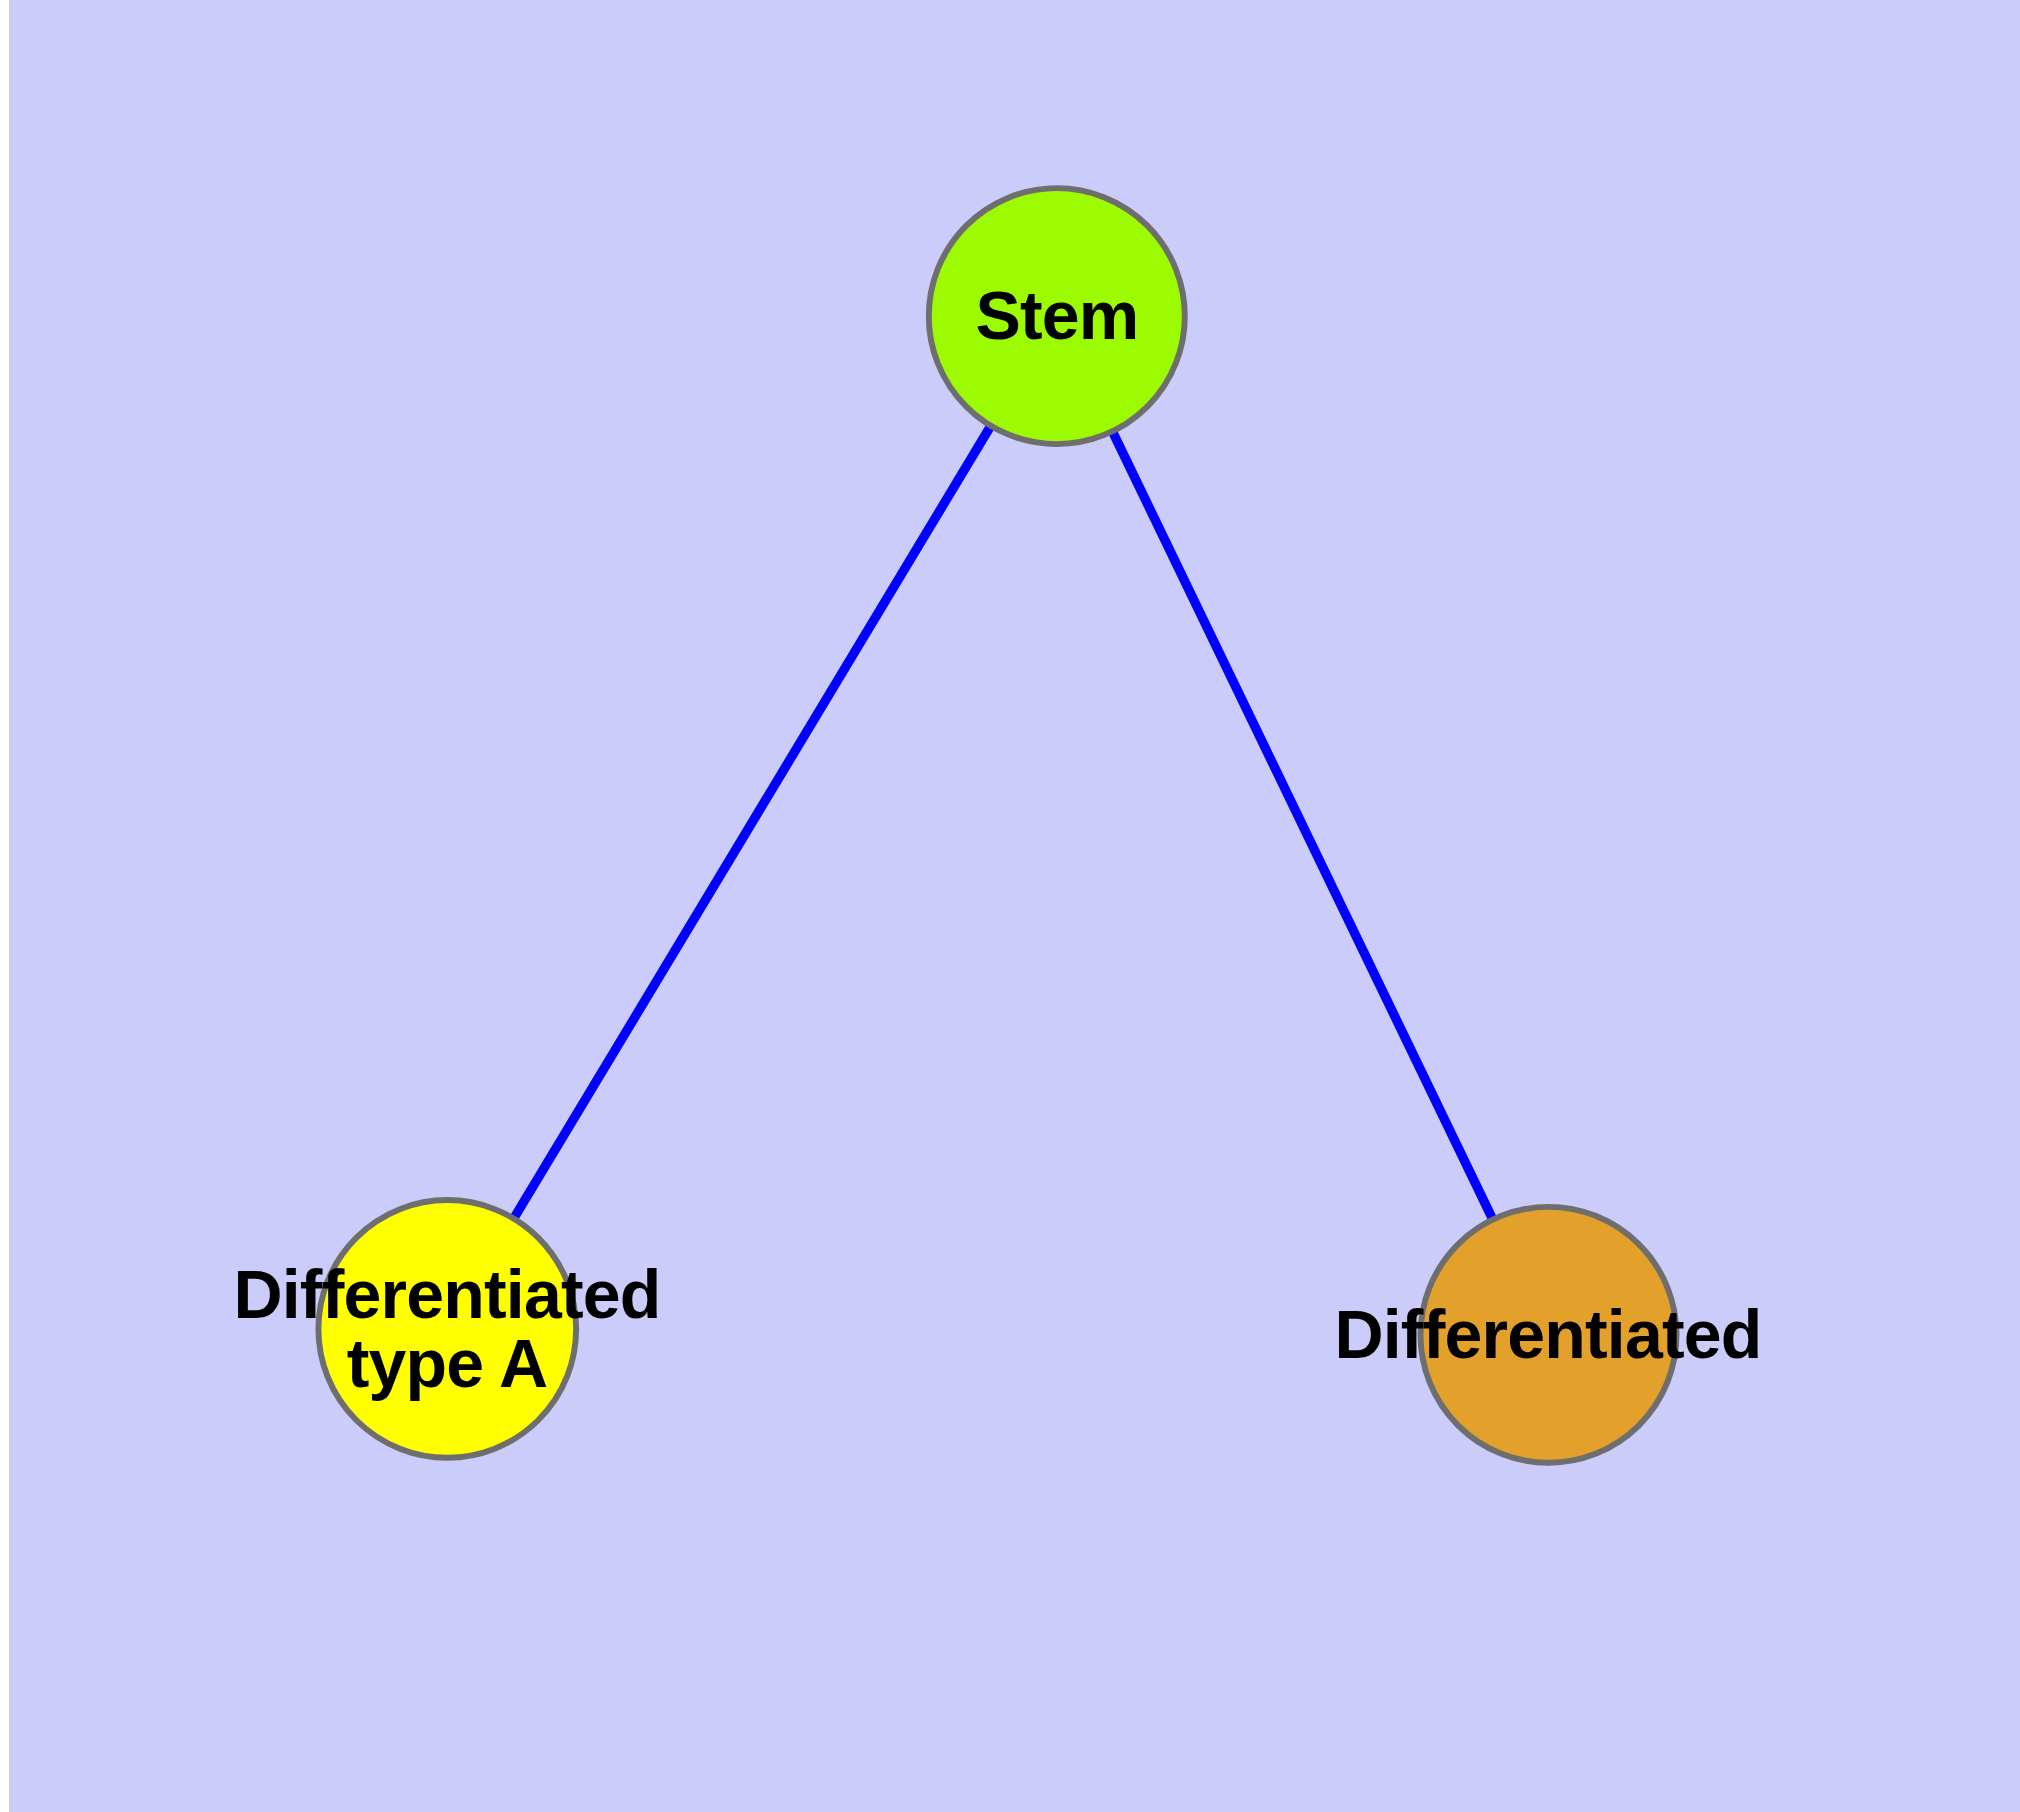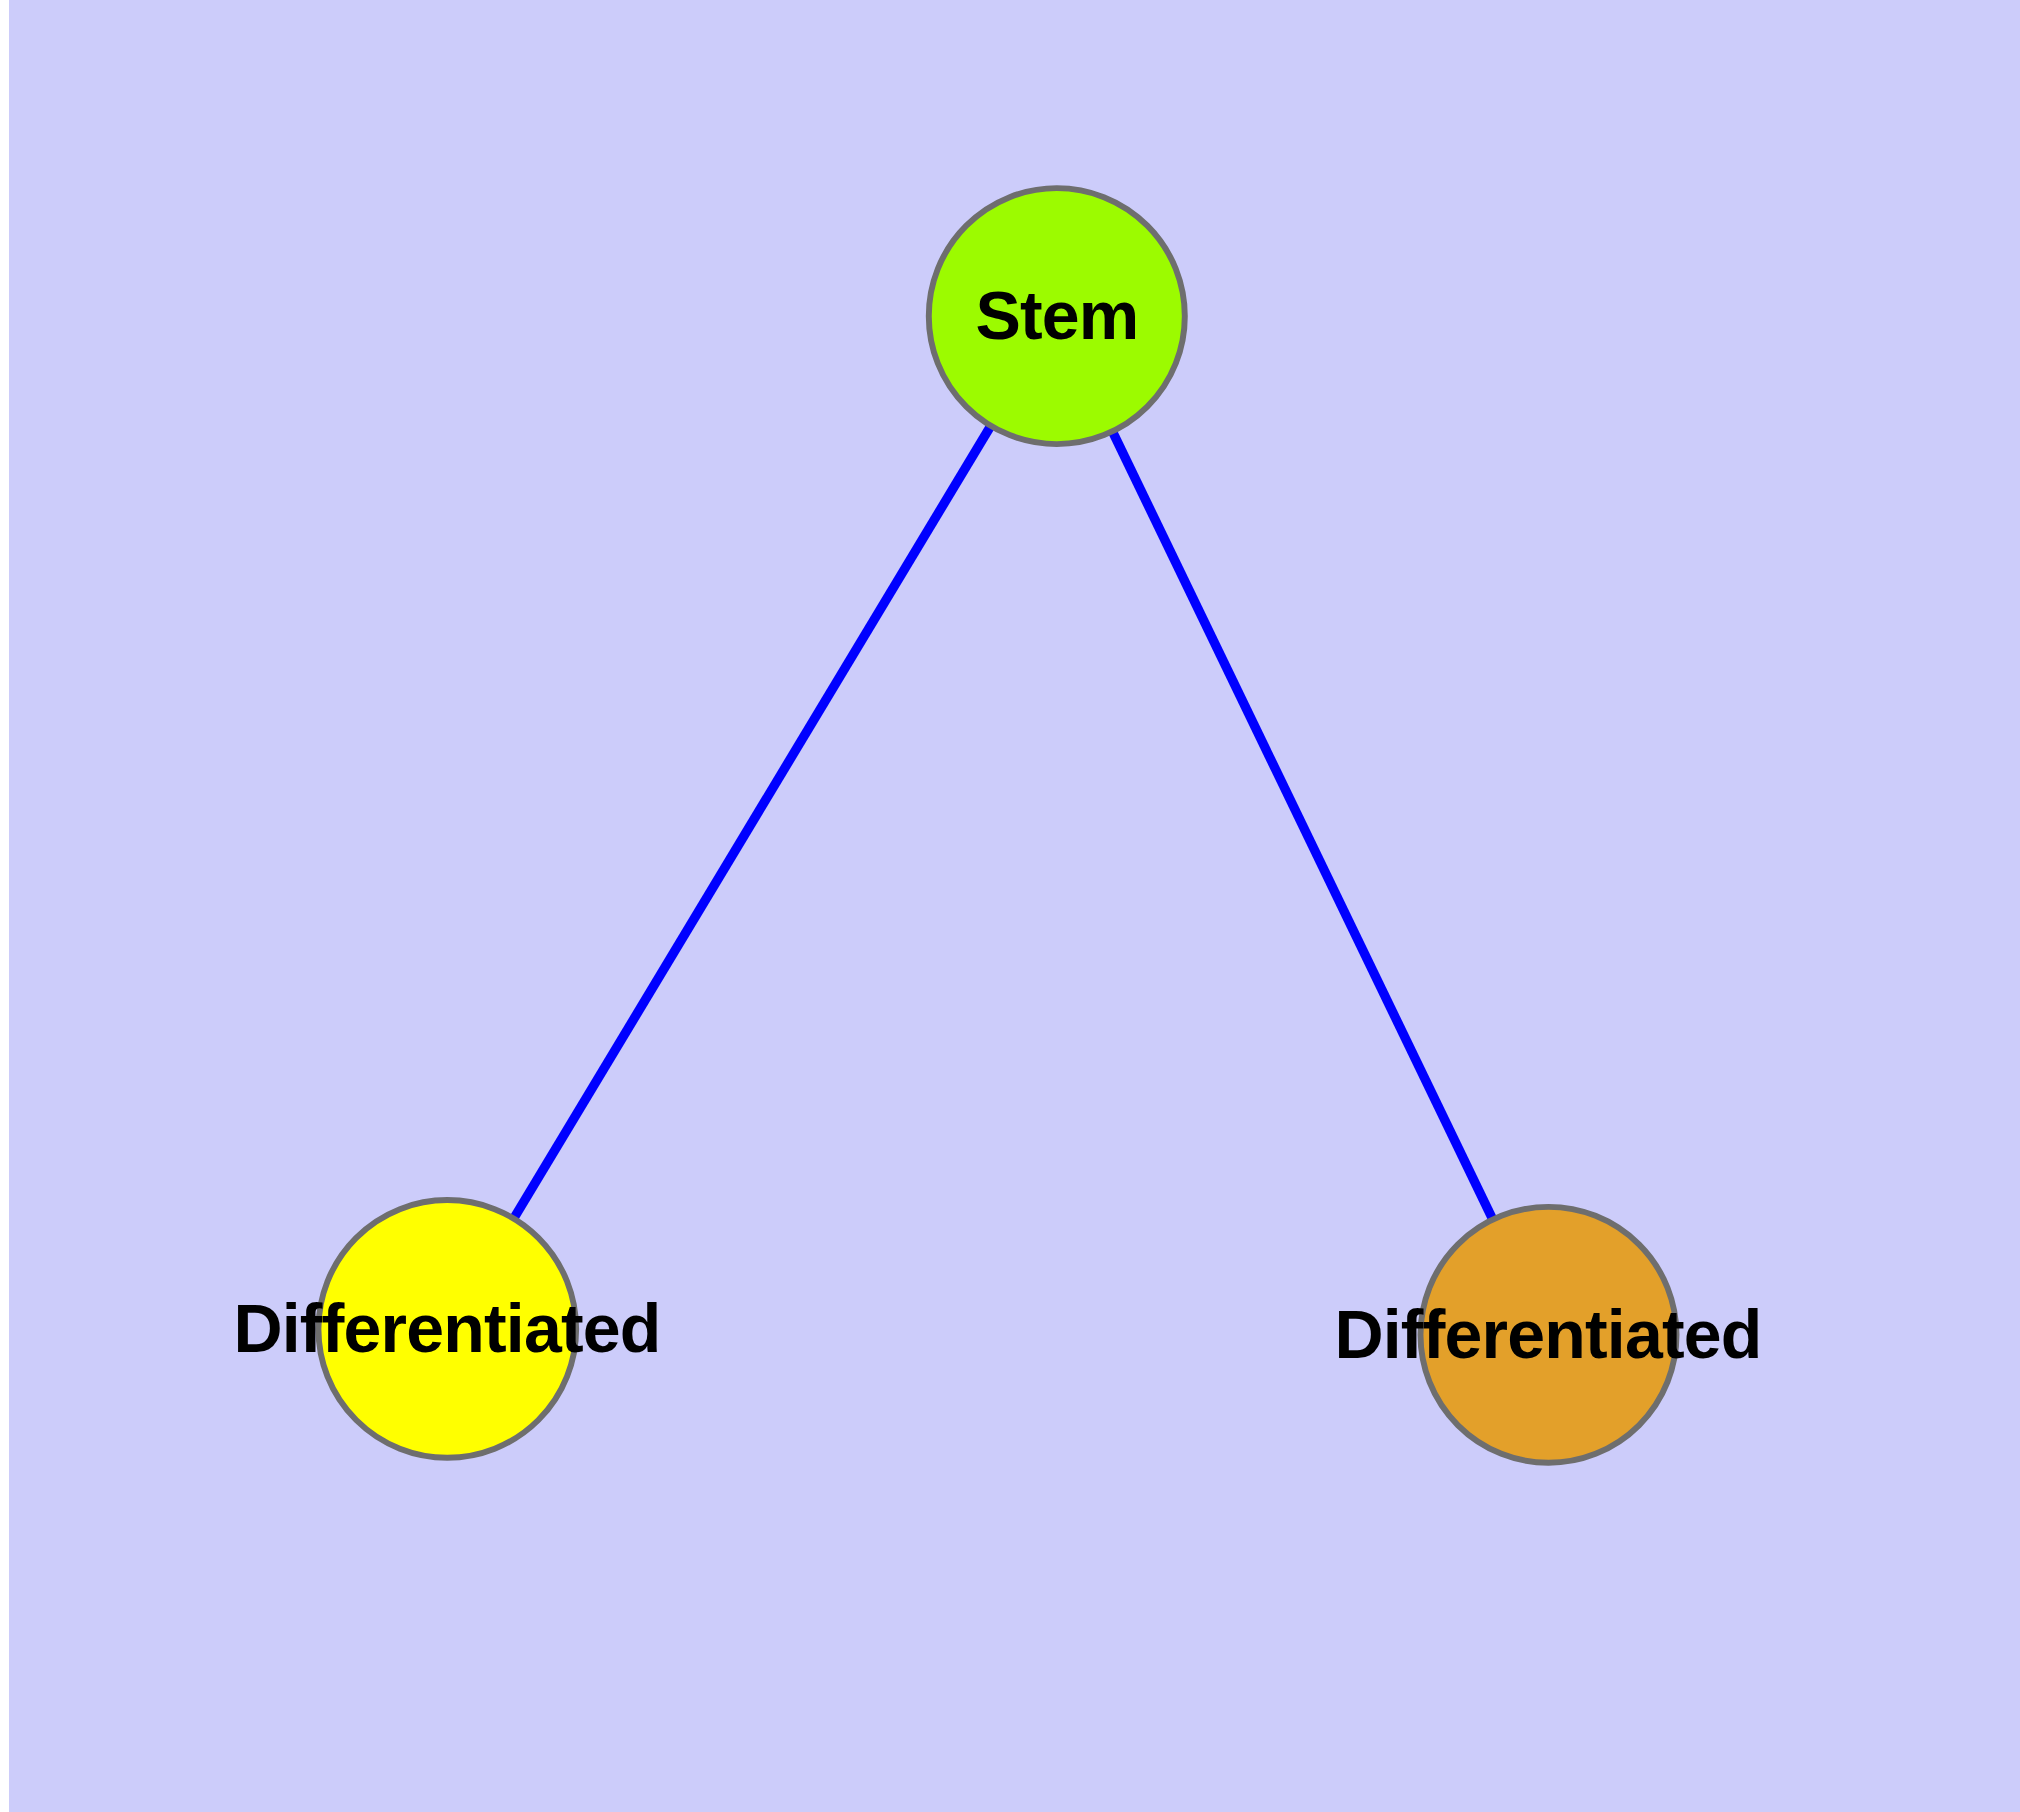--- a/index.html
+++ b/index.html
@@ -49,17 +49,17 @@
         <line x1="1236" y1="373" x2="1816" y2="1575" stroke="#0000FF" stroke-width="11" stroke-linecap="butt"></line>
       </g>
     <g id="node-layer">
         <circle cx="1236" cy="373" r="151" fill="#9CFB00" stroke="#6E6E6E" stroke-width="7"></circle>
         <circle cx="517" cy="1568" r="152" fill="#FFFF00" stroke="#6E6E6E" stroke-width="7"></circle>
         <circle cx="1816" cy="1575" r="151" fill="#E3A02A" stroke="#6E6E6E" stroke-width="7"></circle>
       </g>
   </svg>
   <div id="label-layer">
       <div class="node-label" style="left: 1048px; top: 316px; font-size: 68px; color: rgb(0, 0, 0);"><span class="lbl-line">Stem</span></div>
-      <div class="node-label" style="left: 438px; top: 1329px; font-size: 68px; color: rgb(0, 0, 0);"><span class="lbl-line">Differentiated</span></div>
+      <div class="node-label" style="left: 438px; top: 1329px; font-size: 68px; color: rgb(0, 0, 0);"><span class="lbl-line">Differentiated</span><span class="lbl-line">type A</span></div>
       <div class="node-label" style="left: 1539px; top: 1335px; font-size: 68px; color: rgb(0, 0, 0);"><span class="lbl-line">Differentiated</span></div>
     </div>
 </div>
 
 
 </body></html>

